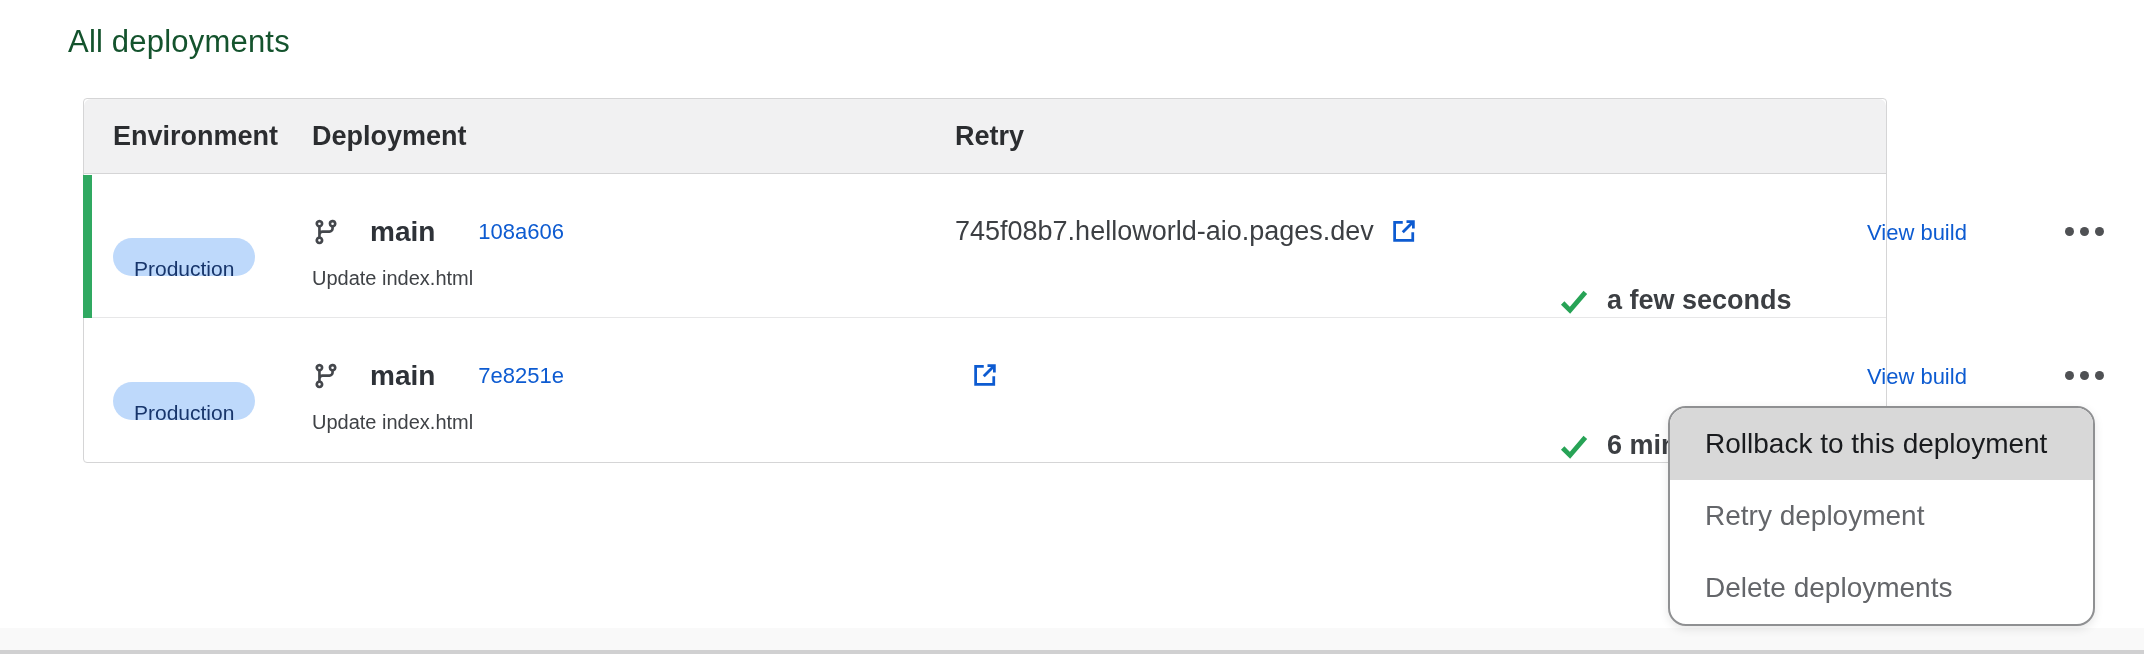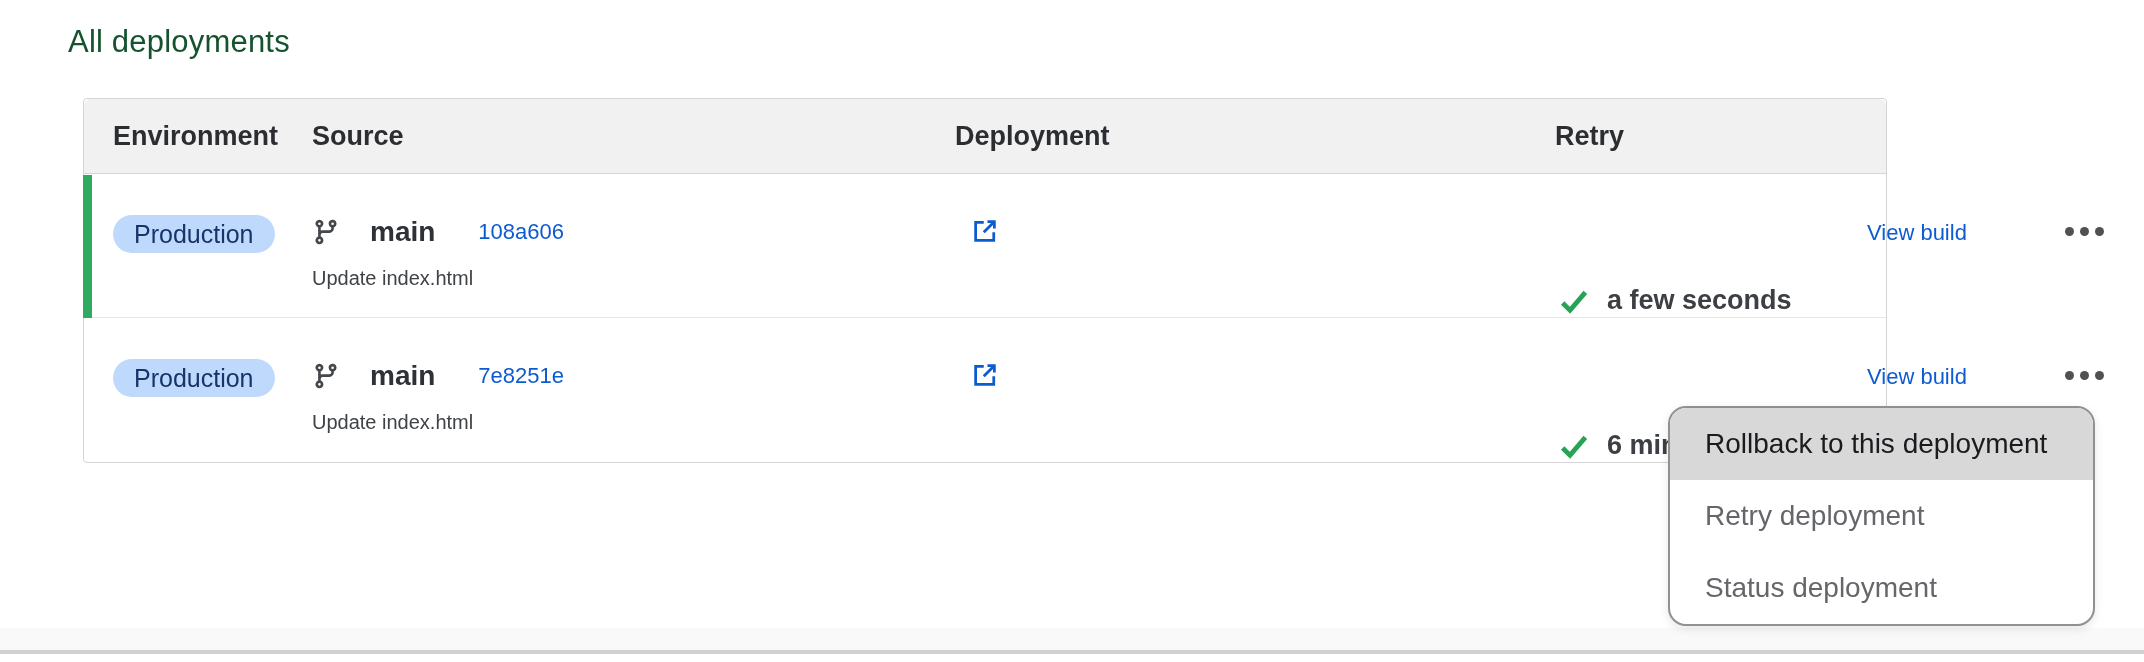--- a/index.html
+++ b/index.html
@@ -38,23 +38,23 @@
     align-items:center;
   }
   .th{font-size:27px;font-weight:600;color:#2b2d30;}
   .th.first{padding-left:29px;}
   .row{position:relative;background:#fff;}
   .row1{height:143px;}
   .row2{height:145px;border-top:1px solid #e7e7e8;border-radius:0 0 7px 7px;}
   .cell{padding-top:40px;font-size:27px;color:#3c3f43;}
   .env-cell{padding-left:29px;padding-top:41px;}
   .badge{
-    display:inline-block;height:38px;line-height:38px;padding:0 21px;
+    display:inline-block;height:38px;line-height:38px;padding:12px 21px;
     background:var(--badge_bg);color:var(--badge_text);
-    border-radius:20px;font-size:25px;
+    border-radius:20px;font-size:21px;margin-top:23px;
   }
   .source-line1{display:flex;align-items:center;line-height:36px;gap:16px;}
   .branch-icon{width:28px;height:28px;display:inline-block;margin-right:14px;flex:none;}
   .branch-name{font-weight:700;color:#2e3238;font-size:28px;margin-right:27px;}
   .link{color:var(--accent_blue);text-decoration:none;cursor:pointer;font-size:22px;}
   .source-line2{margin-top:13px;font-size:20px;color:#3f4246;line-height:30px;}
   .dep-cell{display:flex;align-items:flex-start;line-height:34px;}
   .ext-link{margin-left:15px;display:inline-block;width:30px;height:30px;margin-top:2px;cursor:pointer;}
   .status-cell{display:flex;align-items:flex-end;line-height:34px;font-weight:bold;}
   .check{width:32px;height:32px;display:inline-block;margin:1px 17px 0 3px;flex:none;}
@@ -85,21 +85,20 @@
   .bottom-divider{position:absolute;left:0;top:650px;width:2144px;height:4px;background:#d0d0d1;}
 </style>
 </head>
 <body>
 
 <h1 class="page-title">All deployments</h1>
 
 <div class="table">
   <div class="thead grid">
     <div class="th first">Environment</div>
-    <div class="th">Source</div>
     <div class="th">Deployment</div>
     <div class="th">Retry</div>
     <div class="th"></div>
     <div class="th"></div>
   </div>
 
   <div class="current-strip"></div>
 
   <div class="row row1 grid">
     <div class="cell env-cell">
@@ -111,20 +110,21 @@
           <svg viewBox="0 0 16 16" width="28" height="28">
               <path fill="#44474c" d="M9.5 3.25a2.25 2.25 0 1 1 3 2.122V6A2.5 2.5 0 0 1 10 8.5H6a1 1 0 0 0-1 1v1.128a2.251 2.251 0 1 1-1.5 0V5.372a2.25 2.25 0 1 1 1.5 0v1.836A2.493 2.493 0 0 1 6 7h4a1 1 0 0 0 1-1v-.628A2.25 2.25 0 0 1 9.5 3.25Zm-6 0a.75.75 0 1 0 1.5 0 .75.75 0 0 0-1.5 0Zm8.25-.75a.75.75 0 1 0 0 1.5.75.75 0 0 0 0-1.5ZM4.25 12a.75.75 0 1 0 0 1.5.75.75 0 0 0 0-1.5Z"></path>
             </svg>
         </span>
         <span class="branch-name">main</span>
         <a class="link">108a606</a>
       </div>
       <div class="source-line2">Update index.html</div>
     </div>
     <div class="cell dep-cell">
+      <span>745f08b7.helloworld-aio.pages.dev</span>
       <a class="ext-link">
         <svg viewBox="0 0 24 24" width="30" height="30" fill="none" stroke="#0d5bd1" stroke-width="2.2">
             <path d="M11 5H4.5v14.5H19V13"></path>
             <path d="M14 4.5h5.5V10"></path>
             <path d="M19.2 4.8 11 13"></path>
           </svg>
       </a>
     </div>
     <div class="cell status-cell">
       <span class="check">
@@ -188,17 +188,17 @@
           <i></i>
           <i></i>
         </button>
     </div>
   </div>
 </div>
 
 <div class="context-menu">
   <div class="menu-item active">Rollback to this deployment</div>
   <div class="menu-item">Retry deployment</div>
-  <div class="menu-item">Status deployment</div>
+  <div class="menu-item">Delete deployments</div>
 </div>
 
 <div class="bottom-band"></div>
 <div class="bottom-divider"></div>
 
 </body></html>

